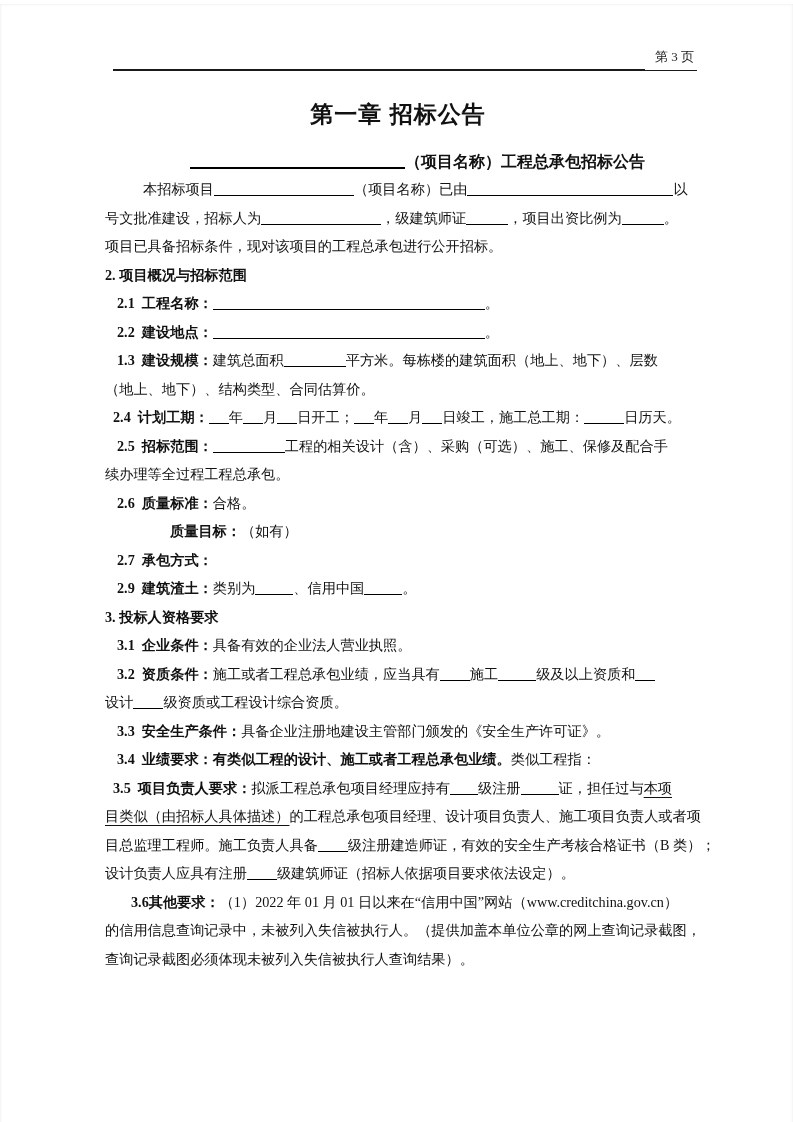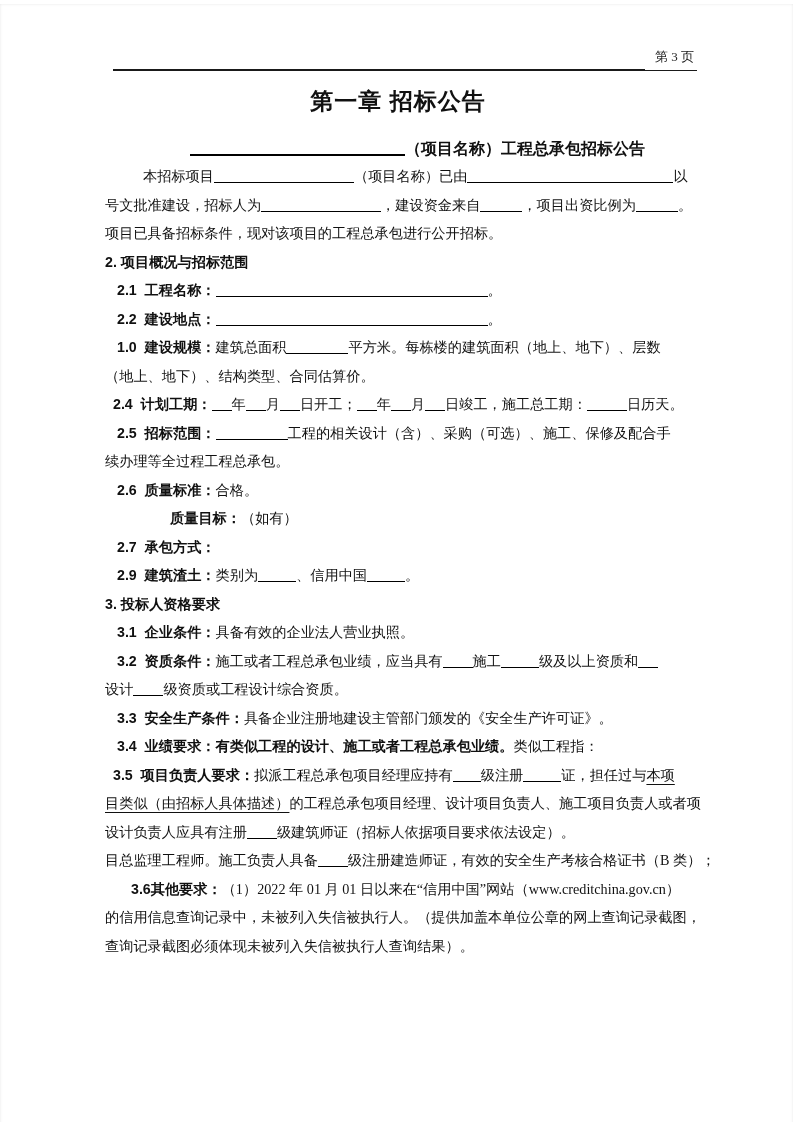--- a/index.html
+++ b/index.html
@@ -19,34 +19,34 @@
     display:flex;align-items:flex-end;
   }
   .hdr-rule{flex:1;border-bottom:2.5px solid #1a1a1a;height:10px;}
   .hdr-pagenum{
     border-bottom:1.5px solid #1a1a1a;
     font-size:13px;line-height:18px;
     padding:0 3px 4px 10px;
     white-space:pre;color:#222;
   }
   
-  .doc{position:absolute;top:80px;left:105px;width:586px;}
+  .doc{position:absolute;top:93px;left:105px;width:586px;}
   .doc-title{
     text-align:center;font-size:23px;line-height:34px;
     font-weight:700;margin-bottom:18px;white-space:pre;
     font-family:"Liberation Sans","DejaVu Sans",sans-serif;
     letter-spacing:1px;
   }
   .line{
     line-height:28.5px;font-size:14.2px;white-space:pre;
   }
   .line.subtitle{line-height:26px;font-size:16px;}
   .line.h{font-weight:700;font-family:"Liberation Sans","DejaVu Sans",sans-serif;}
   .seg{}
-  .b{font-weight:700;font-family:Liberation Sans, sans-serif;}
+  .b{font-weight:700;font-family:Liberation Serif, serif;}
   .u{text-decoration:underline;text-underline-offset:3.5px;text-align:right;}
   .blank{
     display:inline-block;height:13px;
     border-bottom:1.4px solid #000;
     vertical-align:-2px;
   }
   .subtitle .blank{border-bottom-width:2px;height:15px;}
 </style>
 </head>
 <body>
@@ -56,43 +56,43 @@
   <div class="hdr">
     <div class="hdr-rule"></div>
     <div class="hdr-pagenum">第 3 页</div>
   </div>
 
   <div class="doc">
     <div class="doc-title">第一章 招标公告</div>
     <div id="doc-body">
         <div class="line subtitle" style="padding-left: 85px;"><span class="blank" style="width: 215px;"></span><span class="seg b">（项目名称）工程总承包招标公告</span></div>
         <div class="line" style="padding-left: 38px;"><span class="seg">本招标项目</span><span class="blank" style="width: 140px;"></span><span class="seg">（项目名称）已由</span><span class="blank" style="width: 206px;"></span><span class="seg">以</span></div>
-        <div class="line"><span class="seg">号文批准建设，招标人为</span><span class="blank" style="width: 120px;"></span><span class="seg">，建设资金来自</span><span class="blank" style="width: 42px;"></span><span class="seg">，项目出资比例为</span><span class="blank" style="width: 42px;"></span><span class="seg">。</span></div>
+        <div class="line"><span class="seg">号文批准建设，招标人为</span><span class="blank" style="width: 120px;"></span><span class="seg">，级建筑师证</span><span class="blank" style="width: 42px;"></span><span class="seg">，项目出资比例为</span><span class="blank" style="width: 42px;"></span><span class="seg">。</span></div>
         <div class="line"><span class="seg">项目已具备招标条件，现对该项目的工程总承包进行公开招标。</span></div>
         <div class="line h"><span class="seg b">2. 项目概况与招标范围</span></div>
         <div class="line" style="padding-left: 12px;"><span class="seg b">2.1  工程名称：</span><span class="blank" style="width: 272px;"></span><span class="seg">。</span></div>
         <div class="line" style="padding-left: 12px;"><span class="seg b">2.2  建设地点：</span><span class="blank" style="width: 272px;"></span><span class="seg">。</span></div>
-        <div class="line" style="padding-left: 12px;"><span class="seg b">1.0  建设规模：</span><span class="seg">建筑总面积</span><span class="blank" style="width: 62px;"></span><span class="seg">平方米。每栋楼的建筑面积（地上、地下）、层数</span></div>
+        <div class="line" style="padding-left: 12px;"><span class="seg b">1.3  建设规模：</span><span class="seg">建筑总面积</span><span class="blank" style="width: 62px;"></span><span class="seg">平方米。每栋楼的建筑面积（地上、地下）、层数</span></div>
         <div class="line"><span class="seg">（地上、地下）、结构类型、合同估算价。</span></div>
         <div class="line" style="padding-left: 8px;"><span class="seg b">2.4  计划工期：</span><span class="blank" style="width: 20px;"></span><span class="seg">年</span><span class="blank" style="width: 20px;"></span><span class="seg">月</span><span class="blank" style="width: 20px;"></span><span class="seg">日开工；</span><span class="blank" style="width: 20px;"></span><span class="seg">年</span><span class="blank" style="width: 20px;"></span><span class="seg">月</span><span class="blank" style="width: 20px;"></span><span class="seg">日竣工，施工总工期：</span><span class="blank" style="width: 40px;"></span><span class="seg">日历天。</span></div>
         <div class="line" style="padding-left: 12px;"><span class="seg b">2.5  招标范围：</span><span class="blank" style="width: 72px;"></span><span class="seg">工程的相关设计（含）、采购（可选）、施工、保修及配合手</span></div>
         <div class="line"><span class="seg">续办理等全过程工程总承包。</span></div>
         <div class="line" style="padding-left: 12px;"><span class="seg b">2.6  质量标准：</span><span class="seg">合格。</span></div>
         <div class="line" style="padding-left: 65px;"><span class="seg b">质量目标：</span><span class="seg">（如有）</span></div>
         <div class="line" style="padding-left: 12px;"><span class="seg b">2.7  承包方式：</span></div>
         <div class="line" style="padding-left: 12px;"><span class="seg b">2.9  建筑渣土：</span><span class="seg">类别为</span><span class="blank" style="width: 38px;"></span><span class="seg">、信用中国</span><span class="blank" style="width: 38px;"></span><span class="seg">。</span></div>
         <div class="line h"><span class="seg b">3. 投标人资格要求</span></div>
         <div class="line" style="padding-left: 12px;"><span class="seg b">3.1  企业条件：</span><span class="seg">具备有效的企业法人营业执照。</span></div>
         <div class="line" style="padding-left: 12px;"><span class="seg b">3.2  资质条件：</span><span class="seg">施工或者工程总承包业绩，应当具有</span><span class="blank" style="width: 30px;"></span><span class="seg">施工</span><span class="blank" style="width: 38px;"></span><span class="seg">级及以上资质和</span><span class="blank" style="width: 20px;"></span></div>
         <div class="line"><span class="seg">设计</span><span class="blank" style="width: 30px;"></span><span class="seg">级资质或工程设计综合资质。</span></div>
         <div class="line" style="padding-left: 12px;"><span class="seg b">3.3  安全生产条件：</span><span class="seg">具备企业注册地建设主管部门颁发的《安全生产许可证》。</span></div>
         <div class="line" style="padding-left: 12px;"><span class="seg b">3.4  业绩要求：有类似工程的设计、施工或者工程总承包业绩。</span><span class="seg">类似工程指：</span></div>
         <div class="line" style="padding-left: 8px;"><span class="seg b">3.5  项目负责人要求：</span><span class="seg">拟派工程总承包项目经理应持有</span><span class="blank" style="width: 28px;"></span><span class="seg">级注册</span><span class="blank" style="width: 38px;"></span><span class="seg">证，担任过与</span><span class="seg u">本项</span></div>
         <div class="line"><span class="seg u">目类似（由招标人具体描述）</span><span class="seg">的工程总承包项目经理、设计项目负责人、施工项目负责人或者项</span></div>
+        <div class="line"><span class="seg">目总监理工程师。施工负责人具备</span><span class="blank" style="width: 30px;"></span><span class="seg">级注册建造师证，有效的安全生产考核合格证书（B 类）；</span></div>
         <div class="line"><span class="seg">设计负责人应具有注册</span><span class="blank" style="width: 30px;"></span><span class="seg">级建筑师证（招标人依据项目要求依法设定）。</span></div>
-        <div class="line"><span class="seg">目总监理工程师。施工负责人具备</span><span class="blank" style="width: 30px;"></span><span class="seg">级注册建造师证，有效的安全生产考核合格证书（B 类）；</span></div>
         <div class="line" style="padding-left: 26px;"><span class="seg b">3.6其他要求：</span><span class="seg">（1）2022 年 01 月 01 日以来在“信用中国”网站（www.creditchina.gov.cn）</span></div>
         <div class="line"><span class="seg">的信用信息查询记录中，未被列入失信被执行人。（提供加盖本单位公章的网上查询记录截图，</span></div>
         <div class="line"><span class="seg">查询记录截图必须体现未被列入失信被执行人查询结果）。</span></div>
       </div>
   </div>
 
 </div>
 
 </body></html>

